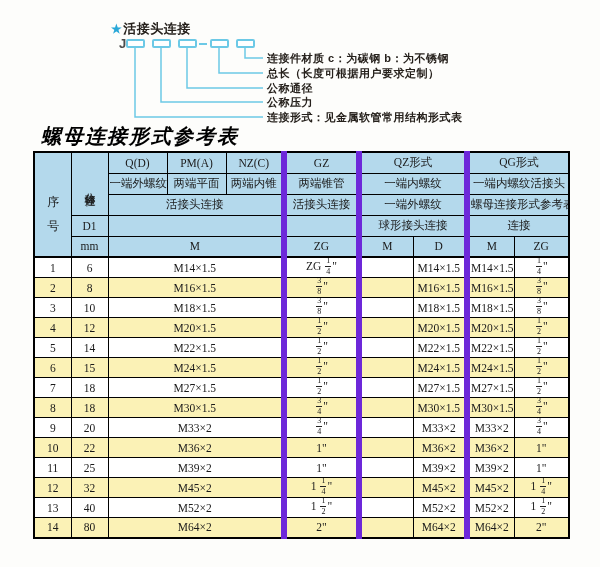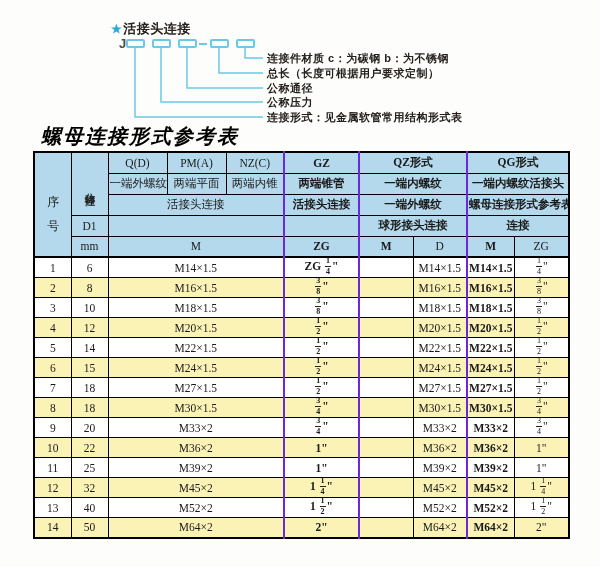--- a/index.html
+++ b/index.html
@@ -19,21 +19,21 @@
   
   .table-title { position: absolute; left: 34px; top: 123px; font-family: "Liberation Serif", serif; font-style: italic; font-weight: 700; font-size: 20px; color: #000; letter-spacing: 2px; margin-left: 7px; }
 
   
   table.ref { position: absolute; left: 33px; top: 151px; width: 535px; border-collapse: collapse; table-layout: fixed; border: 2px solid #000; }
   th, td { border: 1px solid #000; text-align: center; vertical-align: middle; font-size: 11px; padding: 0 1px; overflow: hidden; white-space: nowrap; }
   thead th { background: #b4d9ec; height: 21px; font-weight: 400; font-size: 11.5px; }
   thead { border-bottom: 2px solid #000; }
   tbody td { height: 20px; background: #fff; font-size: 11.5px; }
   tbody tr.alt td { background: #fbf2b6; }
-  .thick-l { border-left: 2px solid #6d28d9; font-weight: bold; }
+  .thick-l { border-left: 6px solid #6d28d9; }
   .vert { writing-mode: vertical-lr; text-orientation: upright; display: inline-block; }
   .vert-serial { letter-spacing: 26px; font-size: 12px; padding-top: 14px; }
   .vert-dn { letter-spacing: 1px; font-size: 11px; }
 
   
   .frac { display: inline-block; vertical-align: middle; text-align: center; line-height: 1; font-size: 8px; margin: 0 1px; position: relative; top: -1px; }
   .frac .fn { display: block; border-bottom: 1px solid #222; padding: 0 1px 1px; }
   .frac .fd { display: block; padding-top: 1px; }
 </style>
 </head>
@@ -247,21 +247,21 @@
           <td>40</td>
           <td colspan="3">M52×2</td>
           <td class="thick-l">1 <span class="frac"><span class="fn">1</span><span class="fd">2</span></span>"</td>
           <td class="thick-l"></td>
           <td>M52×2</td>
           <td class="thick-l">M52×2</td>
           <td>1 <span class="frac"><span class="fn">1</span><span class="fd">2</span></span>"</td>
         </tr>
         <tr class="alt">
           <td>14</td>
-          <td>50</td>
+          <td>80</td>
           <td colspan="3">M64×2</td>
           <td class="thick-l">2"</td>
           <td class="thick-l"></td>
           <td>M64×2</td>
           <td class="thick-l">M64×2</td>
           <td>2"</td>
         </tr>
       </tbody>
   </table>
 

